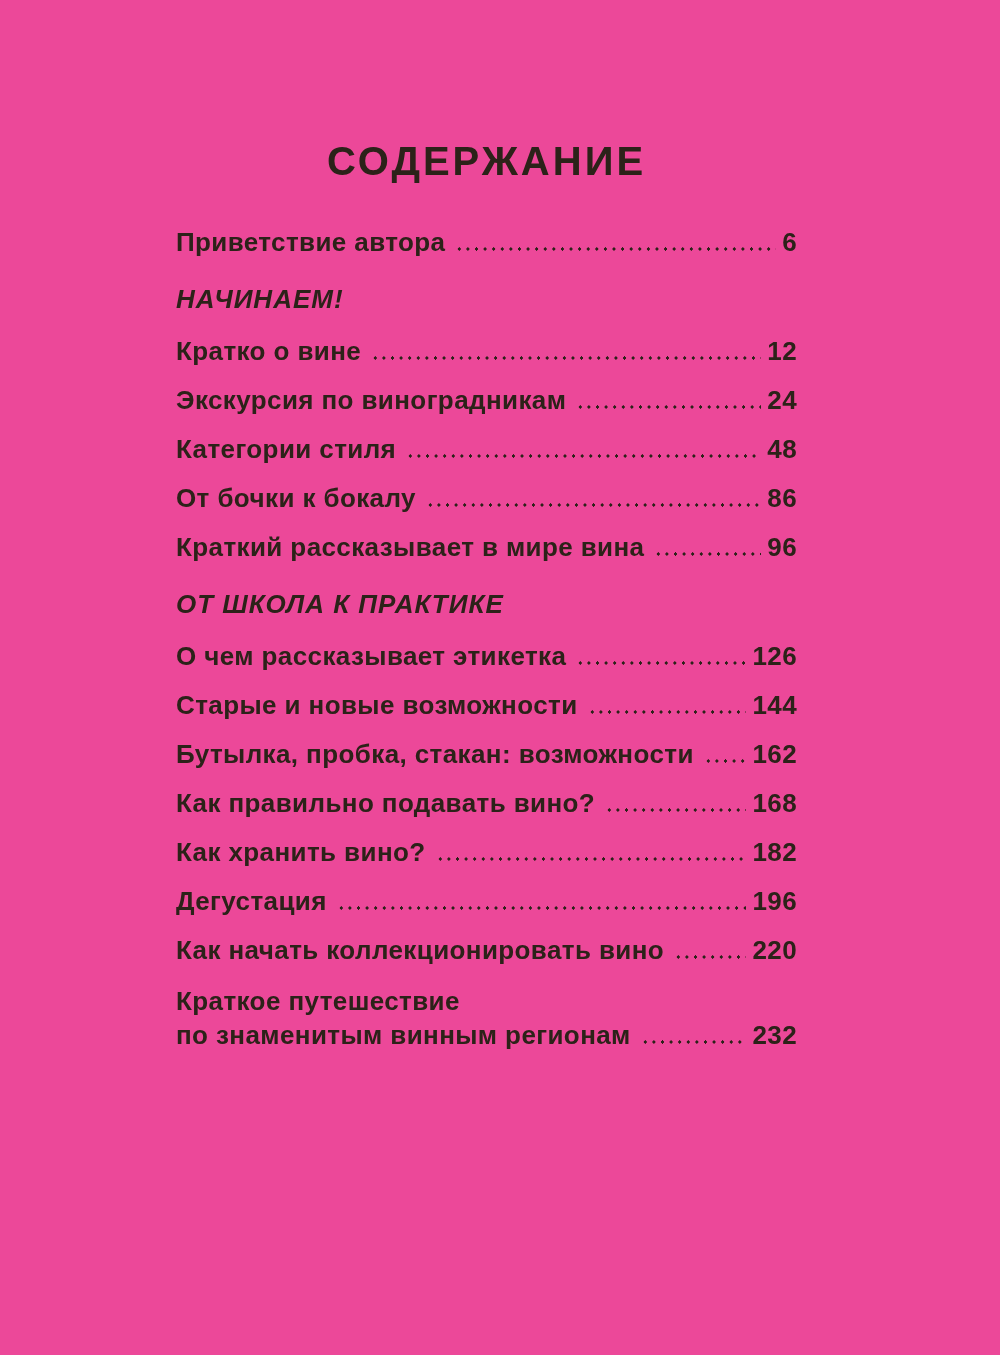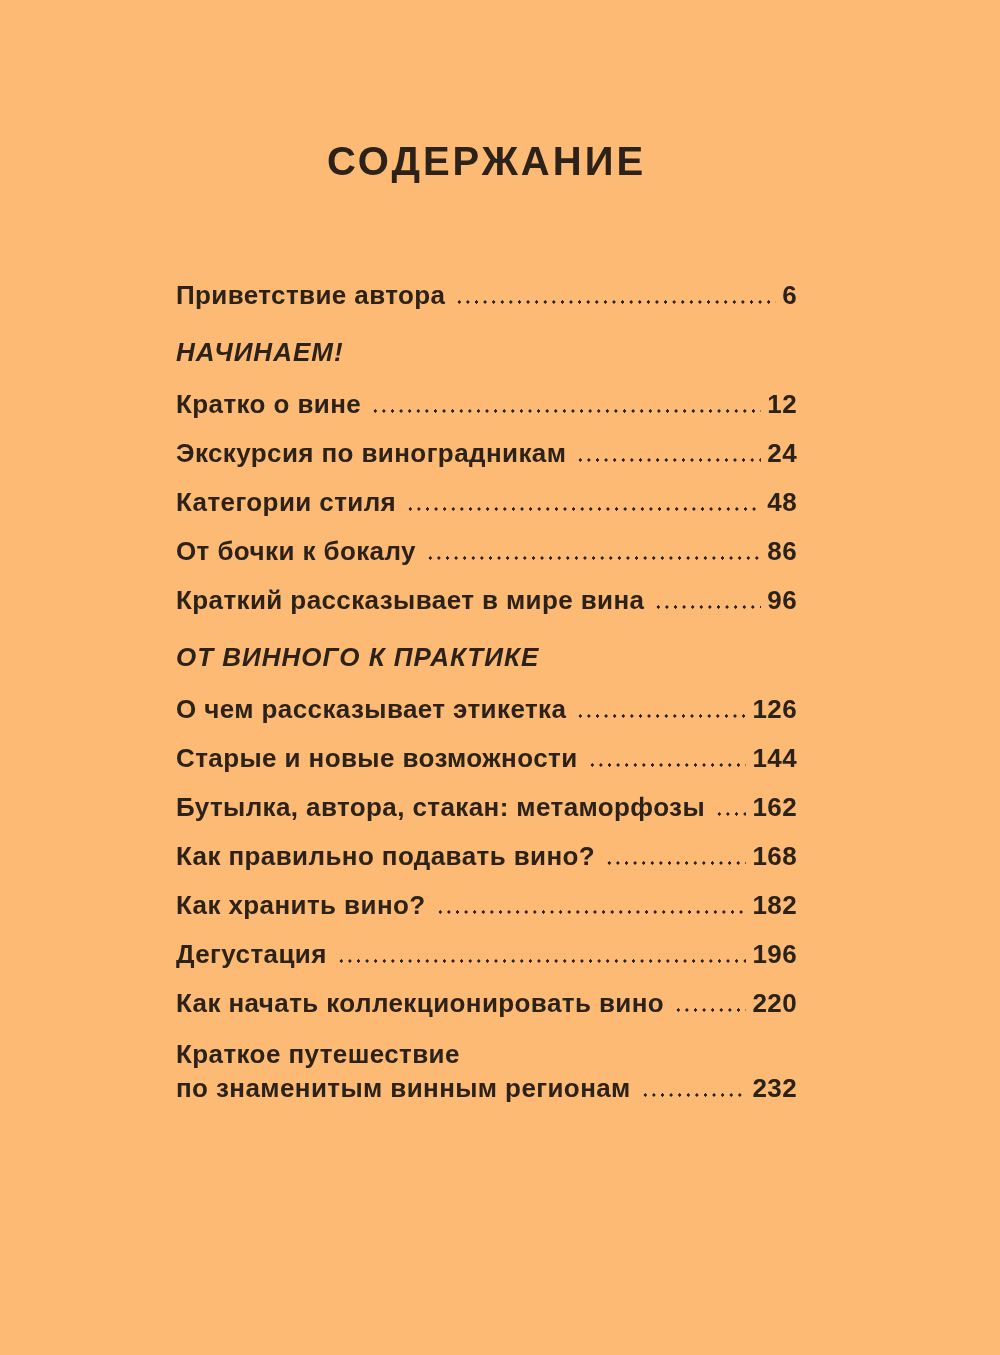--- a/index.html
+++ b/index.html
@@ -12,33 +12,33 @@
     height: 1355px;
     font-family: "Liberation Sans", "DejaVu Sans", sans-serif;
     color: #2c2219;
     overflow: hidden;
   }
   .page {
     box-sizing: border-box;
     width: 1000px;
     height: 1355px;
     padding: 138px 203px 0 176px;
-    background: #fdba74;
+    background: #ec4899;
   }
   .title {
     margin: 0;
     font-size: 40px;
     line-height: 46px;
     font-weight: 800;
     letter-spacing: 3px;
     text-align: center;
     white-space: nowrap;
   }
   .toc {
-    margin-top: 95px;
+    margin-top: 42px;
   }
   .entry {
     display: flex;
     align-items: baseline;
     font-size: 26px;
     line-height: 32px;
     font-weight: 600;
     letter-spacing: 0.4px;
     margin-bottom: 17px;
   }
@@ -123,34 +123,34 @@
       <span class="label">От бочки к бокалу</span>
       <span class="dots"></span>
       <span class="pagenum">86</span>
     </div>
     <div class="entry">
       <span class="label">Краткий рассказывает в мире вина</span>
       <span class="dots"></span>
       <span class="pagenum">96</span>
     </div>
 
-    <div class="section-heading">ОТ ВИННОГО К ПРАКТИКЕ</div>
+    <div class="section-heading">ОТ ШКОЛА К ПРАКТИКЕ</div>
 
     <div class="entry">
       <span class="label">О чем рассказывает этикетка</span>
       <span class="dots"></span>
       <span class="pagenum">126</span>
     </div>
     <div class="entry">
       <span class="label">Старые и новые возможности</span>
       <span class="dots"></span>
       <span class="pagenum">144</span>
     </div>
     <div class="entry">
-      <span class="label">Бутылка, автора, стакан: метаморфозы</span>
+      <span class="label">Бутылка, пробка, стакан: возможности</span>
       <span class="dots"></span>
       <span class="pagenum">162</span>
     </div>
     <div class="entry">
       <span class="label">Как правильно подавать вино?</span>
       <span class="dots"></span>
       <span class="pagenum">168</span>
     </div>
     <div class="entry">
       <span class="label">Как хранить вино?</span>

